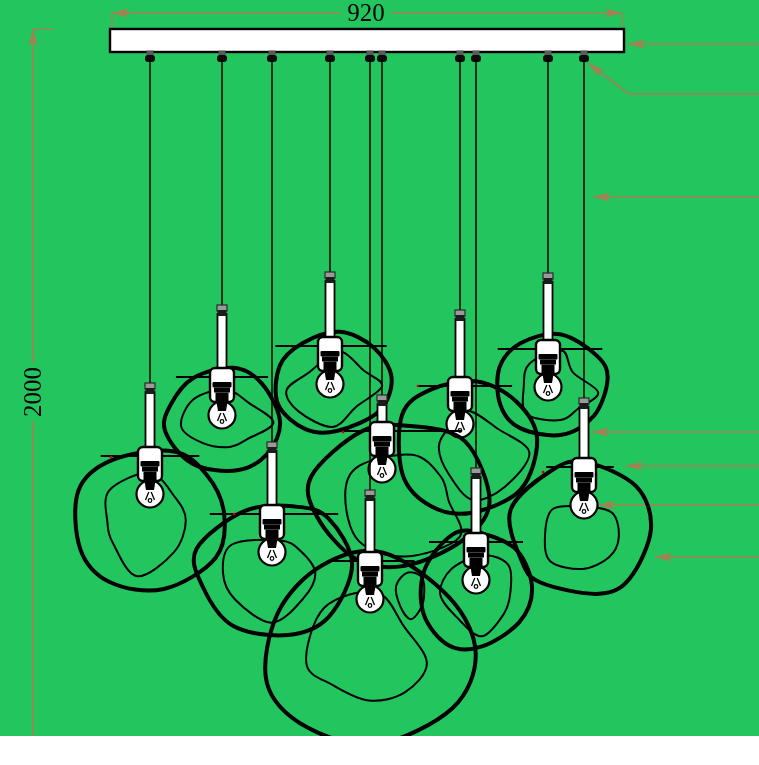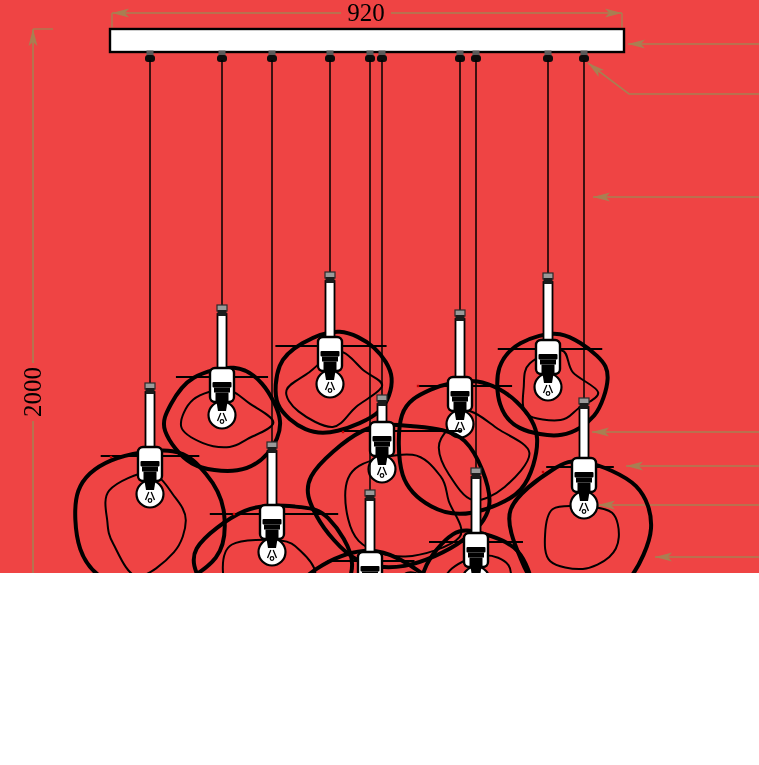--- a/index.html
+++ b/index.html
@@ -1,16 +1,16 @@
 <!DOCTYPE html>
 <html><head>
 <meta charset="utf-8">
 <style>
   html,body{margin:0;padding:0;background:#ffffff;}
-  .canvas{position:relative;width:759px;height:573px;background:#ef4444;overflow:hidden;}
+  .canvas{position:relative;width:759px;height:736px;background:#22c55e;overflow:hidden;}
   svg{position:absolute;left:0;top:0;}
   text{font-family:"Liberation Serif","DejaVu Serif",serif;font-size:25px;fill:#000;}
 </style>
 </head>
 <body>
 
 <div class="canvas">
   <svg id="drawing" width="759" height="765" viewBox="0 0 759 765">
     <g id="gen">
         <g>

